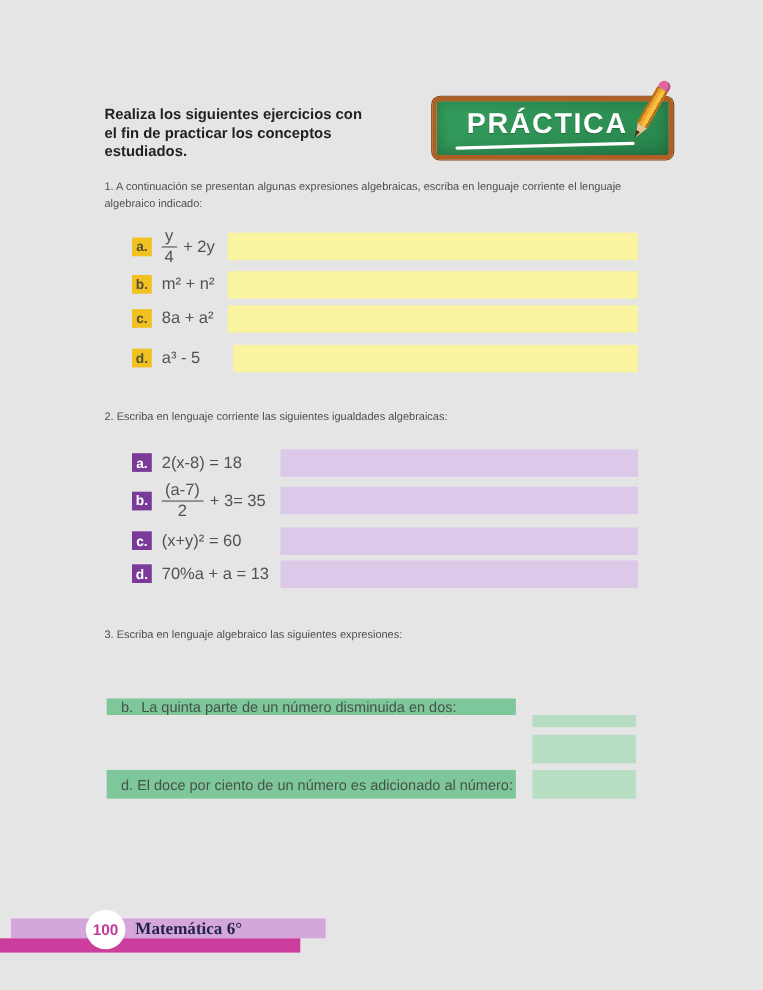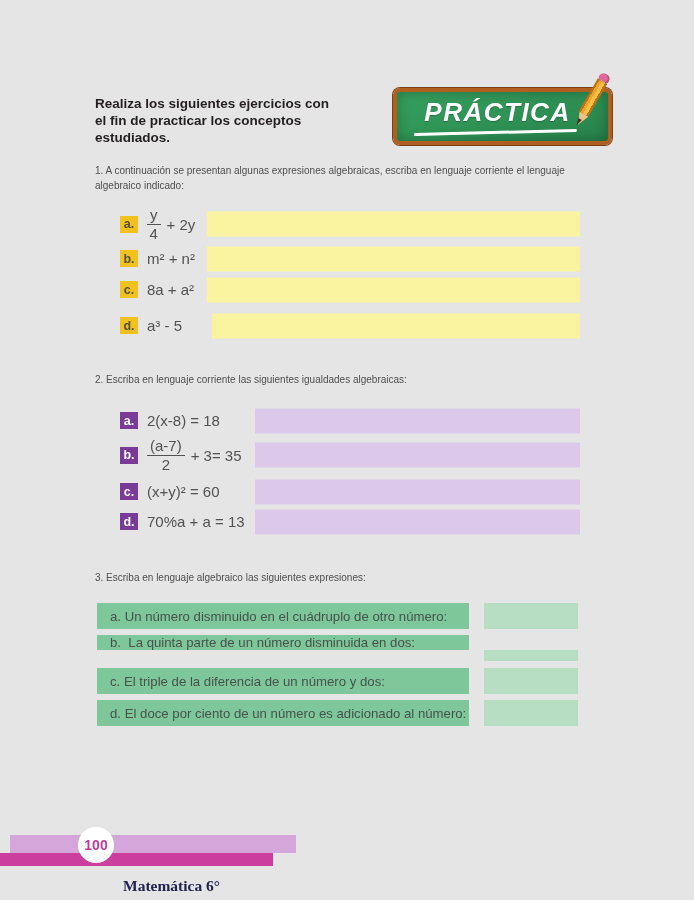--- a/index.html
+++ b/index.html
@@ -9,21 +9,21 @@
 
   
   .intro { position:absolute; left:95px; top:95px; width:238px;
            font-size:13.5px; font-weight:bold; color:#231f20; line-height:1.27; }
 
   
   .board { position:absolute; left:393px; top:88px; width:219px; height:57px;
            background:linear-gradient(160deg,#35a15f 0%,#2e9154 55%,#27824a 100%);
            border:4px solid #b05f22; border-radius:7px;
            box-shadow:0 0 0 1px #7d3d15, inset 0 0 14px rgba(0,0,0,.28);
-           display:flex; align-items:center; justify-content:center;font-style:italic; }
+           display:flex; align-items:center; justify-content:center; }
   .board-title { color:#fff; font-weight:bold; font-size:26px; letter-spacing:1.5px;
                  padding:0 14px 8px 4px; text-shadow:0 1px 1px rgba(0,0,0,.25); }
   .board-underline { position:absolute; left:17px; bottom:7px; width:163px; height:3px;
                      background:#fff; border-radius:2px; transform:rotate(-1.5deg); }
   .pencil { position:absolute; left:585px; top:70px; width:11px; height:64px;
             transform:rotate(30deg); z-index:3; }
   .pencil .eraser { height:8px; background:#e0679c; border-radius:5px 5px 2px 2px;
                     box-shadow:inset -2px 0 0 #b94f7e; }
   .pencil .pbody { height:38px;
             background:linear-gradient(90deg,#b97318 0 20%,#eca42c 20% 45%,#f7c044 45% 78%,#b97318 78% 100%);
@@ -67,21 +67,21 @@
   .g-answer { margin-left:auto; width:94px; height:26px; background:#b7ddc2; }
   .g1 { top:603px; } .g2 { top:635px;flex-direction:column; } .g3 { top:668px; } .g4 { top:700px; }
 
   
   .f-light { position:absolute; left:10px; top:835px; width:286px; height:18px; background:#d4a6da; }
   .f-magenta { position:absolute; left:0; top:853px; width:273px; height:13px; background:#cc3e9d; }
   .f-circle { position:absolute; left:78px; top:827px; width:36px; height:36px; border-radius:50%;
               background:#fff; z-index:2; display:flex; align-items:center; justify-content:center;
               font-weight:bold; font-size:14px; color:#c0399c; }
   .f-title { position:absolute; left:123px; top:836px; z-index:2;
-             font-family:"Liberation Serif", serif; font-weight:bold; font-size:15.5px; color:#23224e;margin-top:41px; }
+             font-family:"Liberation Serif", serif; font-weight:bold; font-size:15.5px; color:#23224e; }
 </style>
 </head>
 <body>
 
 <div class="page">
 
   <div class="intro">Realiza los siguientes ejercicios con el fin de practicar los conceptos estudiados.</div>
 
   <div class="board">
     <span class="board-title">PRÁCTICA</span>
@@ -147,30 +147,25 @@
   </div>
 
   <div class="row r2d">
     <span class="badge violet">d.</span>
     <span class="expr">70%a + a = 13</span>
     <span class="answer lilac"></span>
   </div>
 
   <div class="prompt p3">3. Escriba en lenguaje algebraico las siguientes expresiones:</div>
 
-  <div class="g-row g1">
-    <div class="g-bar">a. Un número disminuido en el cuádruplo de otro número:</div>
-    <div class="g-answer"></div>
-  </div>
   <div class="g-row g2">
     <div class="g-bar">b.  La quinta parte de un número disminuida en dos:</div>
     <div class="g-answer"></div>
   </div>
   <div class="g-row g3">
-    <div class="g-bar">c. El triple de la diferencia de un número y dos:</div>
     <div class="g-answer"></div>
   </div>
   <div class="g-row g4">
     <div class="g-bar">d. El doce por ciento de un número es adicionado al número:</div>
     <div class="g-answer"></div>
   </div>
 
   <div class="f-light"></div>
   <div class="f-magenta"></div>
   <div class="f-circle">100</div>

